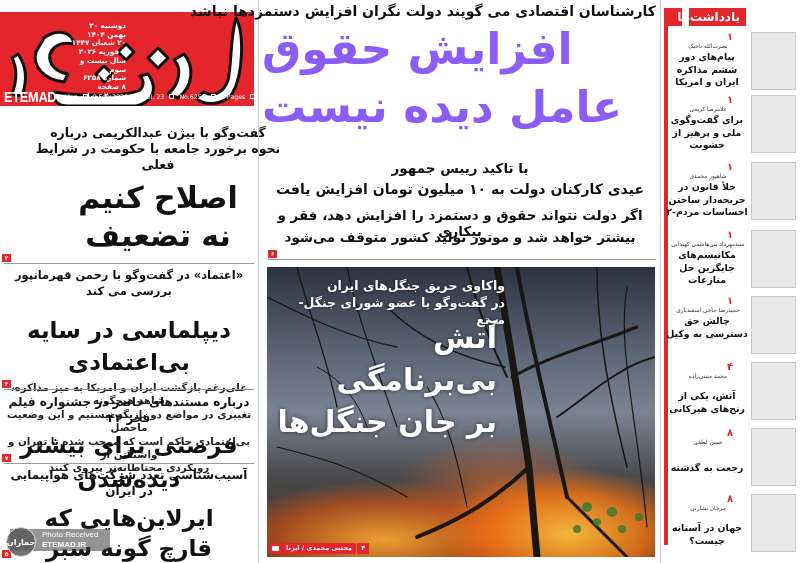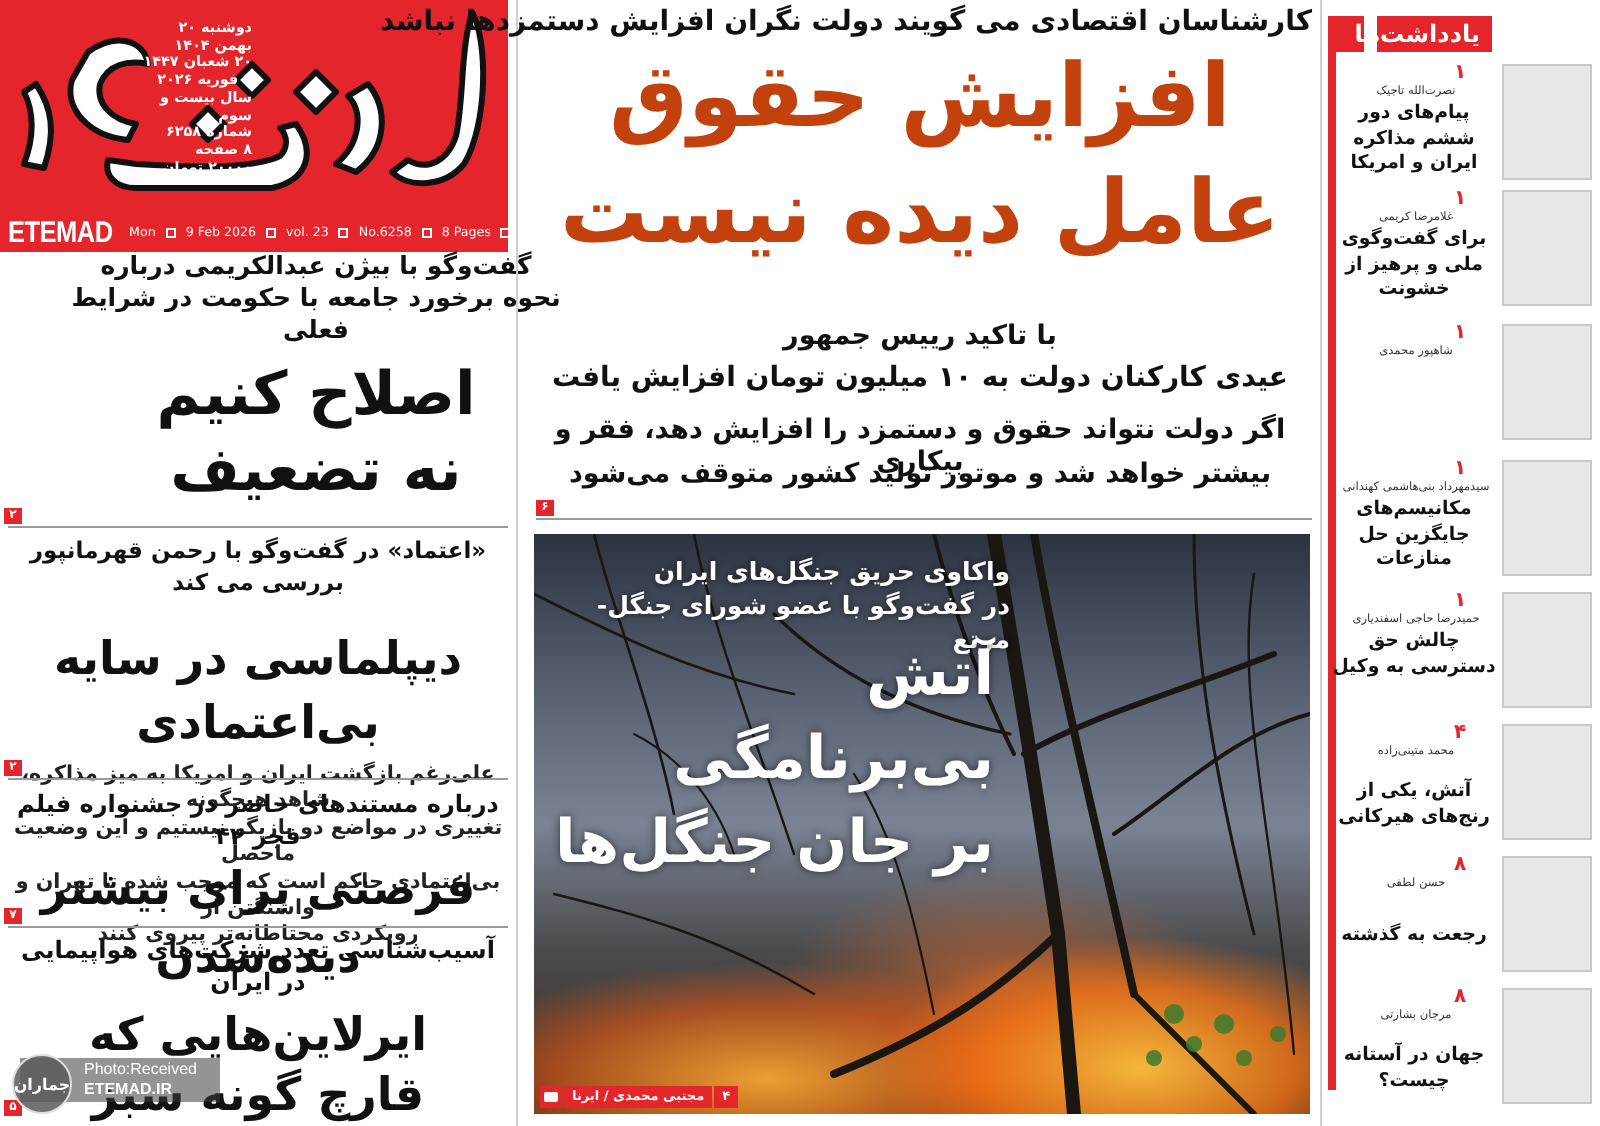--- a/index.html
+++ b/index.html
@@ -1,21 +1,21 @@
 <!DOCTYPE html>
 <html><head>
 <meta charset="utf-8">
 <style>
   * { box-sizing: border-box; margin: 0; padding: 0; }
   html, body { width: 800px; height: 563px; overflow: hidden; background: #ffffff; }
   body { font-family: "DejaVu Sans", sans-serif; color: #111; position: relative; }
 
   
   .masthead {
-    position: absolute; left: 0; top: 0; width: 254px; height: 126px;
+    position: absolute; left: 0; top: 12px; width: 254px; height: 94px;
     background: #e4262c; overflow: hidden;
   }
   .masthead .logo-svg { position: absolute; left: 8px; top: 2px; width: 240px; height: 100px; }
   .masthead .dateblock {
     position: absolute; left: 70px; top: 10px; direction: rtl; text-align: right;
     color: #fff; font-size: 7.2px; line-height: 8.7px; width: 56px; font-weight: bold;
   }
   .masthead .strip {
     position: absolute; left: 0; bottom: 2px; width: 254px; height: 16px;
     display: flex; align-items: center; color: #fff; white-space: nowrap;
@@ -36,22 +36,22 @@
   .pg-badge {
     position: absolute; width: 9px; height: 8px; background: #e4262c; color: #fff;
     font-size: 6px; line-height: 8px; text-align: center; font-weight: bold;
   }
   .hrule { position: absolute; height: 1px; background: #9a9a9a; }
 
   
   .center-col { position: absolute; left: 262px; top: 0; width: 396px; height: 563px; direction: rtl; }
   .c-kicker { position: absolute; top: 3px; right: 2px; width: 392px; text-align: center; font-weight: bold; font-size: 14px; color: #111; white-space: nowrap; }
   .c-head {
-    position: absolute; right: 0; width: 396px; text-align: center; font-weight: bold;
-    font-size: 44px; line-height: 50px; letter-spacing: -1px; color: #c2410c;
+    position: absolute; right: 0; width: 396px; text-align: left; font-weight: bold;
+    font-size: 44px; line-height: 50px; letter-spacing: -1px; color: #8b5cf6;
   }
   .c-sub { position: absolute; width: 396px; right: 0; text-align: center; font-weight: bold; color: #111; }
 
   
   .photo {
     position: absolute; left: 5px; top: 267px; width: 388px; height: 290px; overflow: hidden;
     background:
       radial-gradient(ellipse 45% 30% at 78% 92%, rgba(255,190,60,0.95), rgba(255,120,20,0.75) 45%, rgba(0,0,0,0) 75%),
       radial-gradient(ellipse 55% 25% at 30% 94%, rgba(255,170,50,0.9), rgba(230,90,20,0.6) 50%, rgba(0,0,0,0) 80%),
       radial-gradient(ellipse 35% 25% at 60% 78%, rgba(255,110,30,0.55), rgba(0,0,0,0) 80%),
@@ -250,20 +250,21 @@
   <div class="note" style="top:95px;">
     <div class="photo-box"></div>
     <div class="pg">۱</div>
     <div class="author">غلامرضا کریمی</div>
     <div class="title">برای گفت‌وگوی ملی و پرهیز از خشونت</div>
   </div>
   <div class="note" style="top:162px;">
     <div class="photo-box"></div>
     <div class="pg">۱</div>
     <div class="author">شاهپور محمدی</div>
+    <div class="title">خلأ قانون در جریحه‌دار ساختن احساسات مردم-۲</div>
   </div>
   <div class="note" style="top:230px;">
     <div class="photo-box"></div>
     <div class="pg">۱</div>
     <div class="author">سیدمهرداد بنی‌هاشمی کهندانی</div>
     <div class="title">مکانیسم‌های جایگزین حل منازعات</div>
   </div>
   <div class="note" style="top:296px;">
     <div class="photo-box"></div>
     <div class="pg">۱</div>

